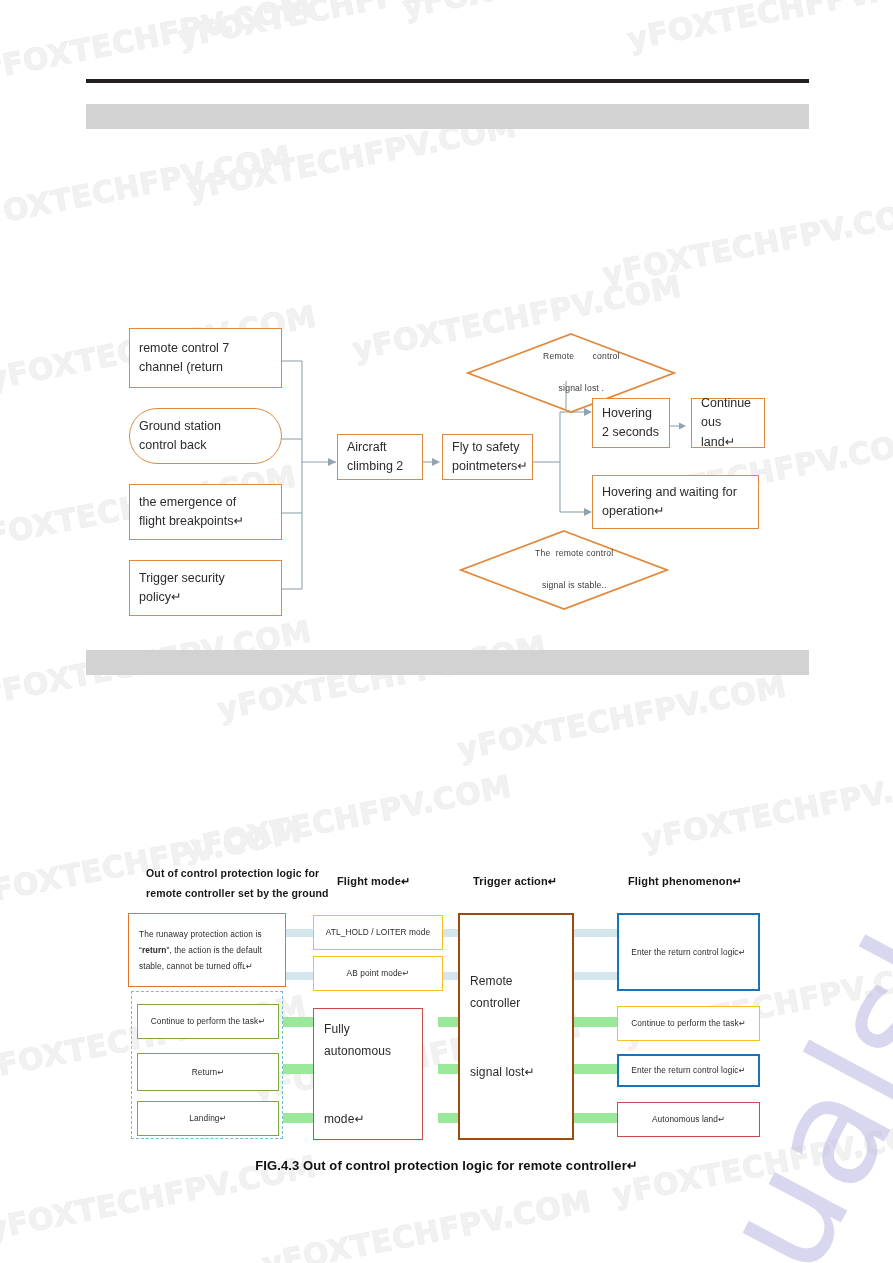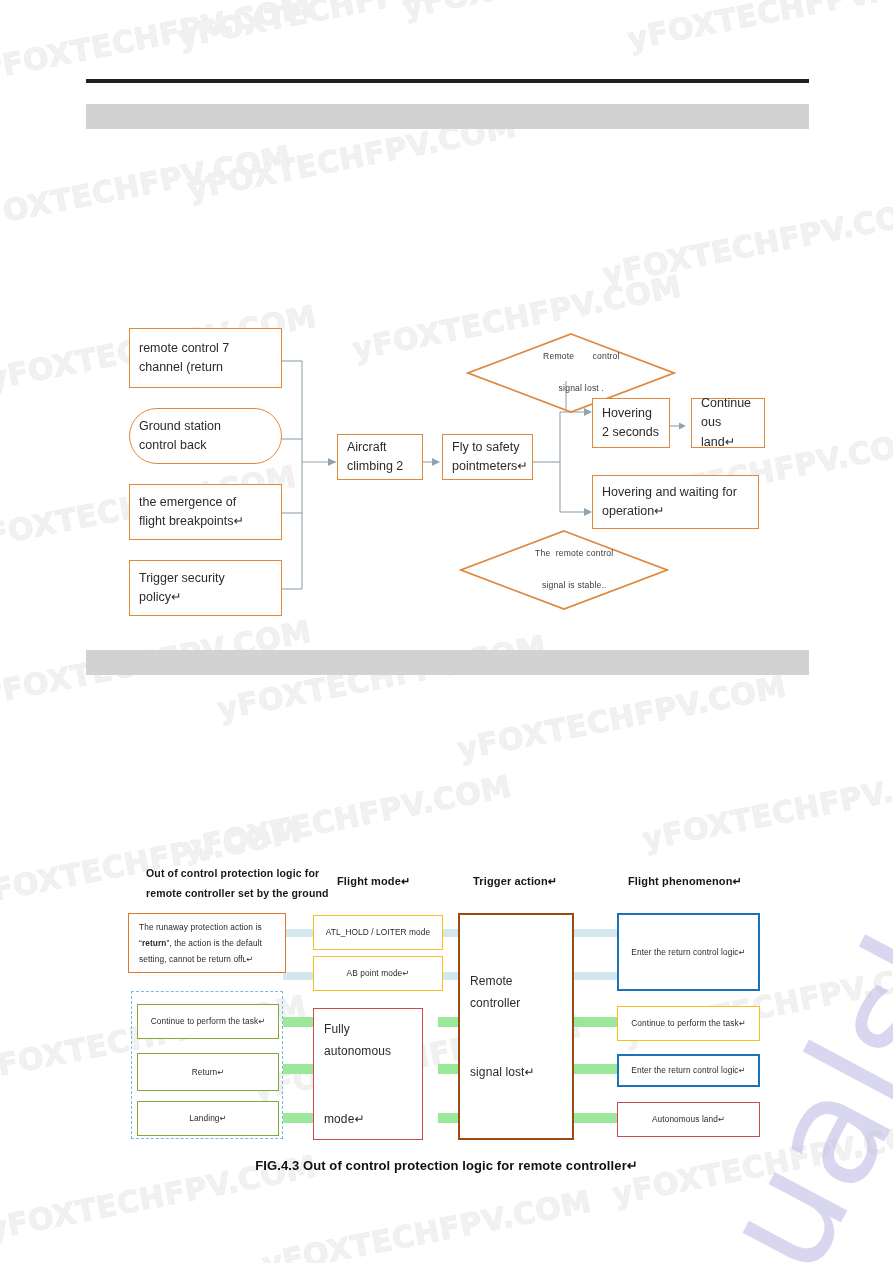--- a/index.html
+++ b/index.html
@@ -341,24 +341,24 @@
     <div class="ribbon ribbon-green" style="left:283px; top:1113px; width:58px; height:10px;"></div>
     <div class="ribbon ribbon-green" style="left:438px; top:1017px; width:23px; height:10px;"></div>
     <div class="ribbon ribbon-green" style="left:438px; top:1064px; width:23px; height:10px;"></div>
     <div class="ribbon ribbon-green" style="left:438px; top:1113px; width:23px; height:10px;"></div>
     <div class="ribbon ribbon-green" style="left:572px; top:1017px; width:47px; height:10px;"></div>
     <div class="ribbon ribbon-green" style="left:572px; top:1064px; width:47px; height:10px;"></div>
     <div class="ribbon ribbon-green" style="left:572px; top:1113px; width:47px; height:10px;"></div>
 
     <div class="d2-box bd-dashed-blue" style="left:131px; top:991px; width:152px; height:148px;"></div>
 
-    <div class="d2-box bd-orange pad left" style="left:128px; top:913px; width:158px; height:60px;">
+    <div class="d2-box bd-orange pad left" style="left:128px; top:913px; width:158px; height:74px;">
       <span>The runaway protection action is</span>
       <span><span>“</span><span class="strong-in">return</span><span>”, the action is the default</span></span>
-      <span>setting, cannot be return offʟ↵</span>
+      <span>stable, cannot be turned offʟ↵</span>
     </div>
 
     <div class="d2-box bd-green ctr" style="left:137px; top:1004px; width:142px; height:35px;">Continue to perform the task↵</div>
     <div class="d2-box bd-green ctr" style="left:137px; top:1053px; width:142px; height:38px;">Return↵</div>
     <div class="d2-box bd-green ctr" style="left:137px; top:1101px; width:142px; height:35px;">Landing↵</div>
 
     <div class="d2-box bd-yellow ctr" style="left:313px; top:915px; width:130px; height:35px;">ATL_HOLD / LOITER mode</div>
     <div class="d2-box bd-yellow ctr" style="left:313px; top:956px; width:130px; height:35px;">AB point mode↵</div>
 
     <div class="d2-box bd-red pad left bigtxt" style="left:313px; top:1008px; width:110px; height:132px;">

